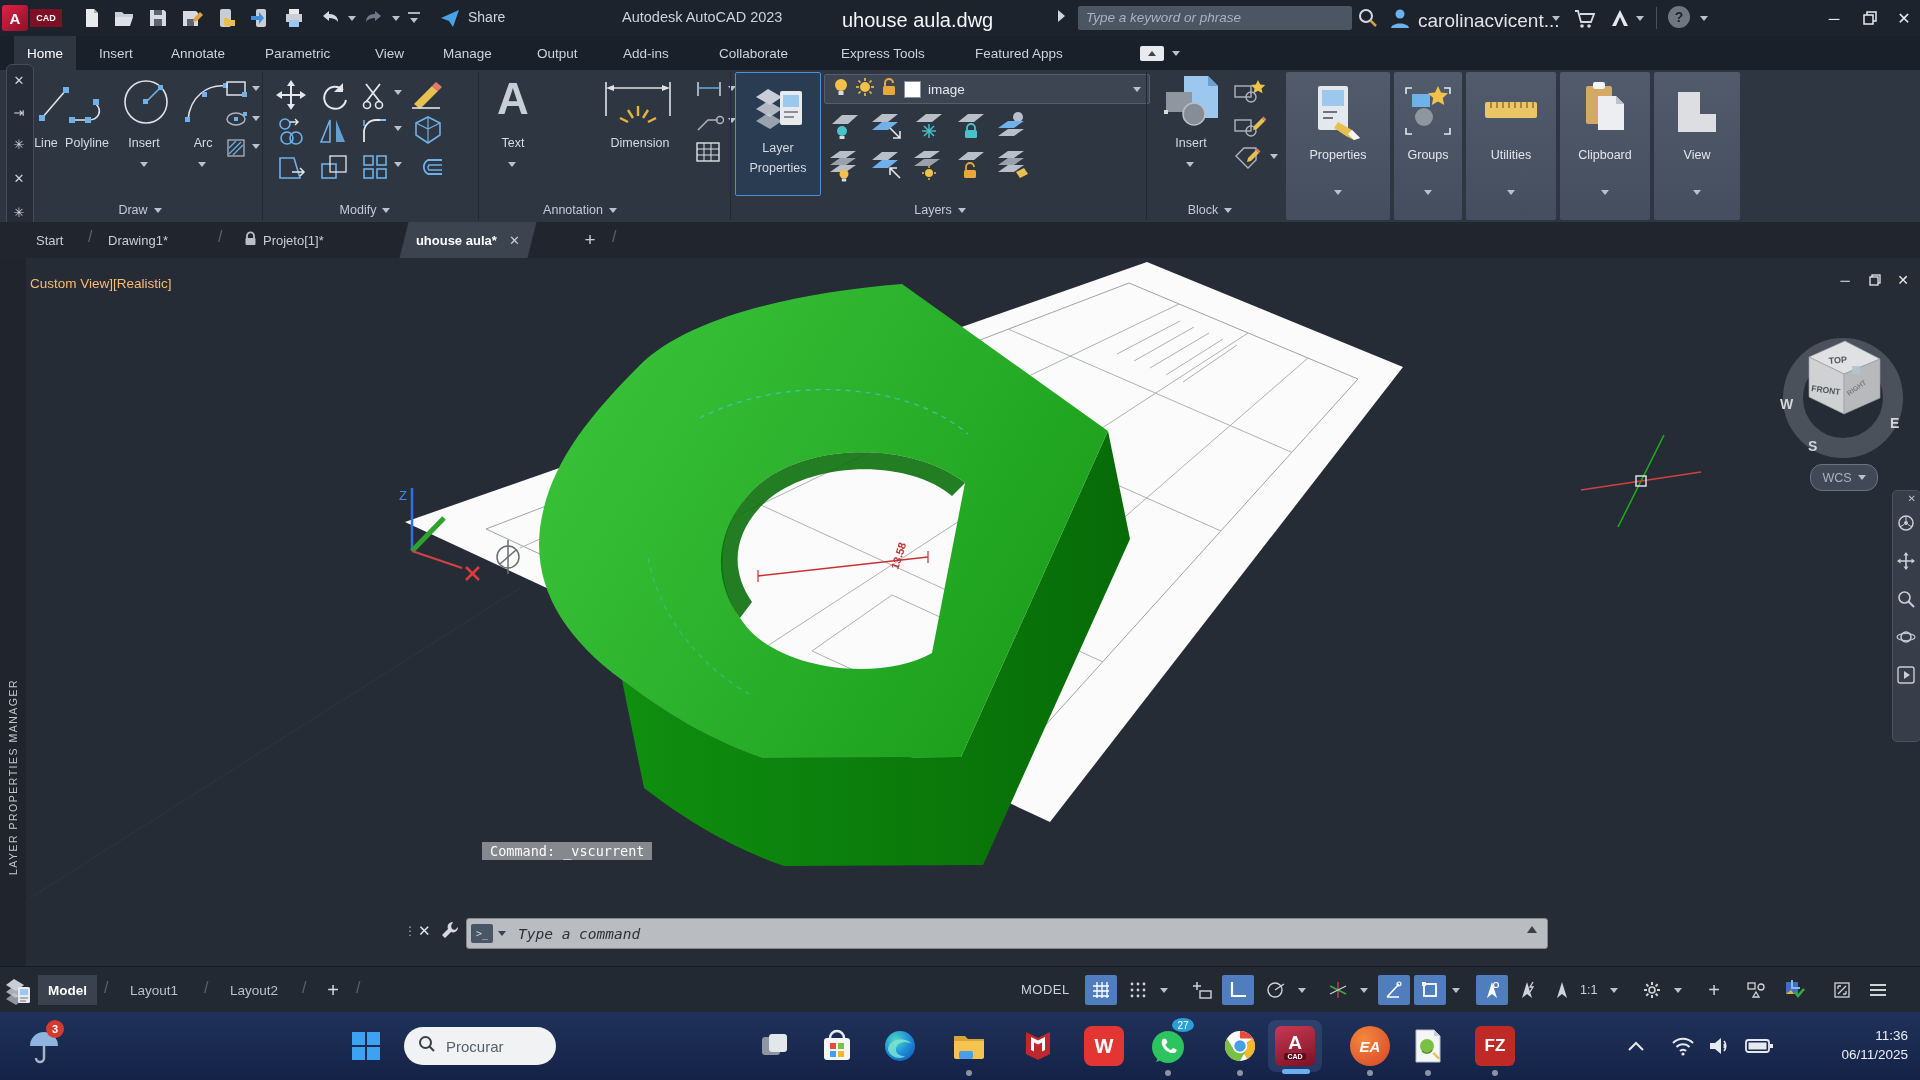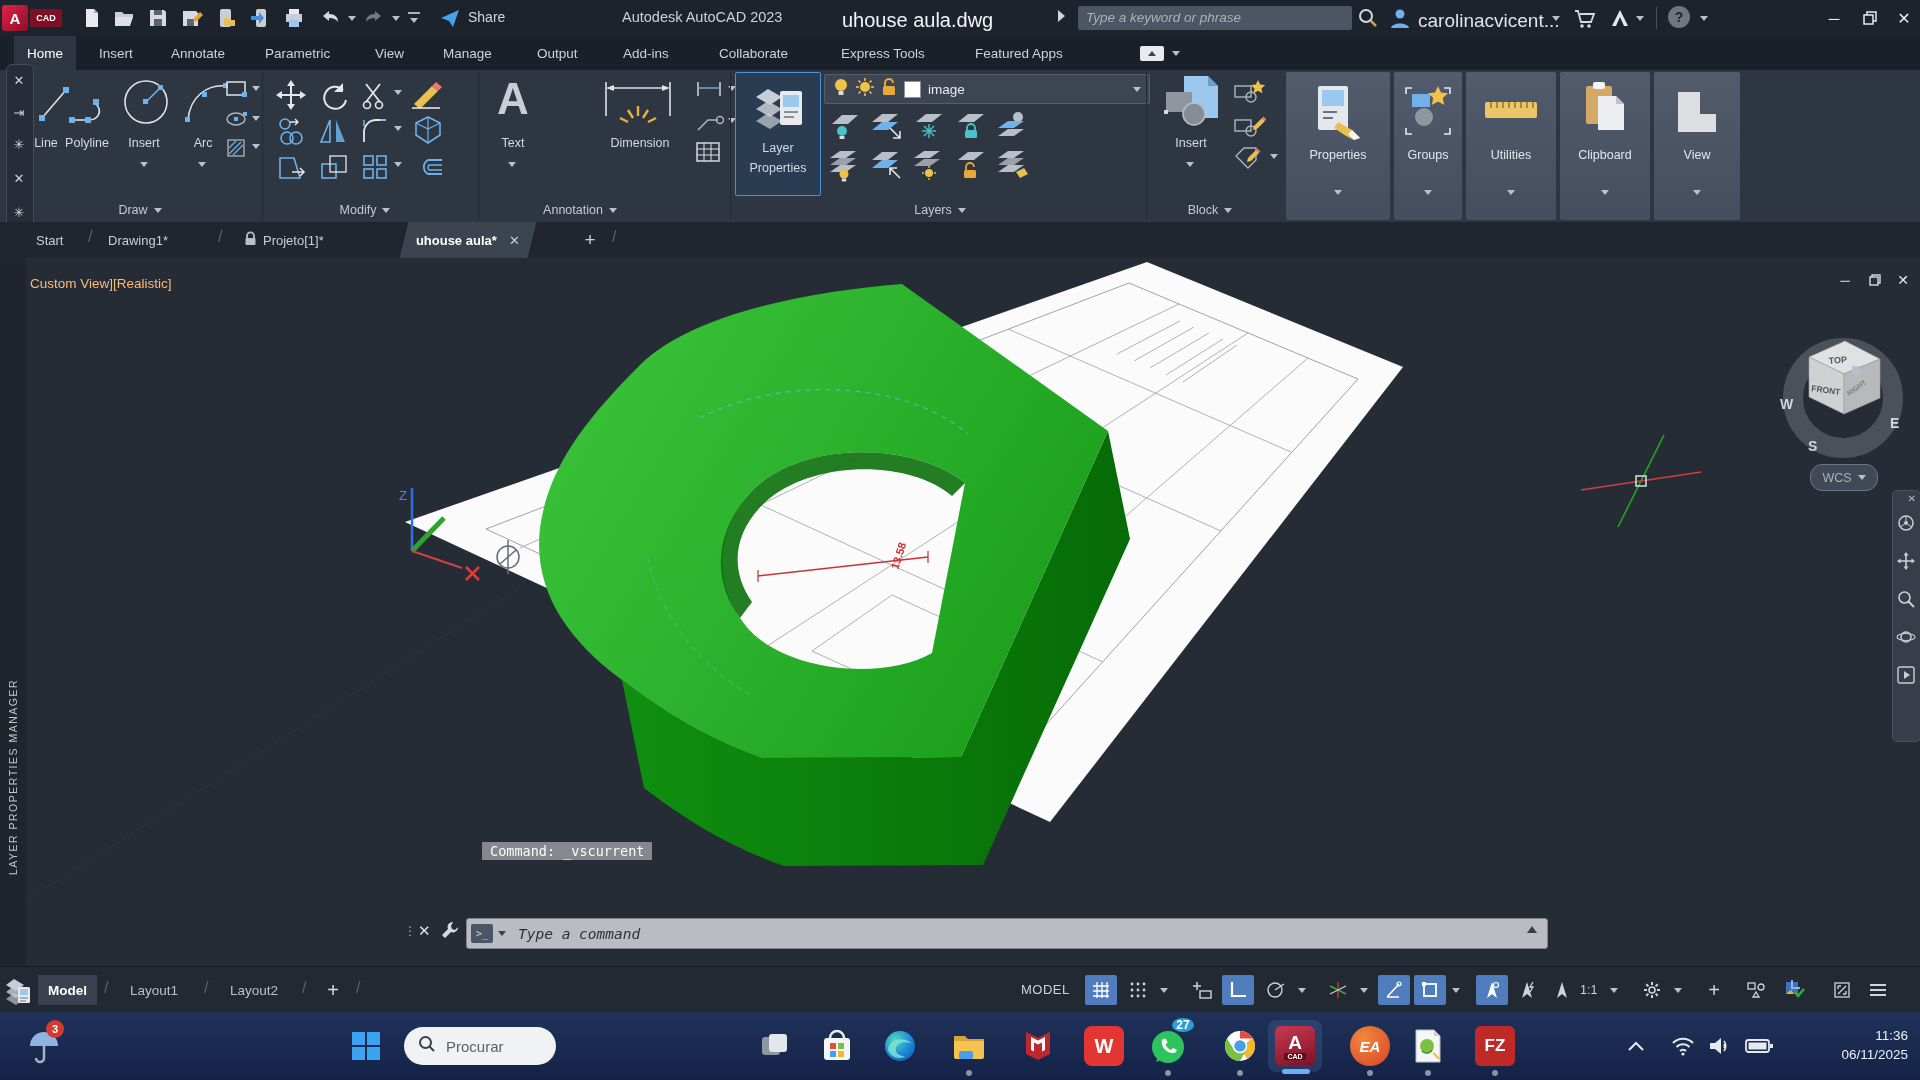--- a/index.html
+++ b/index.html
@@ -936,21 +936,21 @@
           <path d="M13,11 l7,3.5 7,-3.5 v13 l-3,1.5 v-9 l-4,2 -4,-2 v9 l-3,-1.5 z" fill="#fff"></path>
         </svg></span>
     <span class="abs tkic vc" style="left:1084px;background:#e33632;border-radius:8px;color:#fff;font-weight:bold;font-size:20px;">
         <span>W</span>
       </span>
     <span class="abs tkic" style="left:1148px;"><svg width="40" height="40">
           <circle cx="20" cy="21" r="16" fill="#2dc35e"></circle>
           <path d="M8,36 l3,-7 5,4 z" fill="#2dc35e"></path>
           <path d="M14,14 c-2,6 5,14 12,13 2,-.4 3,-2 2.5,-3.5 l-3.5,-1.5 -2,2 c-2,-.5 -5,-3.5 -5.5,-5.5 l2,-2 -1.5,-3.5 c-1.5,-.5 -3.5,0 -4,1 z" fill="#fff"></path>
         </svg>
-      <span class="abs vc" style="left:24px;top:-8px;width:22px;height:14px;background:#2b9fd8;border-radius:50%;color:#fff;font-size:12px;font-weight:bold;">27</span>
+      <span class="abs vc" style="left:24px;top:-8px;width:22px;height:14px;background:#2b9fd8;border-radius:50%;color:#fff;font-size:10px;font-weight:normal;">27</span>
     </span>
     <span class="abs tkic" style="left:1220px;"><svg width="40" height="40">
           <circle cx="20" cy="20" r="15" fill="#fff"></circle>
           <path d="M20,5 a15,15 0 0 1 13,7.5 l-13,0 z M33,12.5 a15,15 0 0 1 -6,20 l-6.5,-11.5 z" fill="#e84b37"></path>
           <path d="M33,12.5 a15,15 0 0 1 -6,20.2 l-6.5,-11.7 z" fill="#f2b928"></path>
           <path d="M7,12.5 a15,15 0 0 0 13,22.5 l6.5,-11.5 -13,-.5 z" fill="#7ac143"></path>
           <circle cx="20" cy="20" r="6.5" fill="#4a9de8" stroke="#fff" stroke-width="1.5"></circle>
         </svg></span>
 
     <div class="abs" style="left:1268px;top:8px;width:54px;height:52px;background:rgba(90,120,180,0.25);border-radius:8px;"></div>

